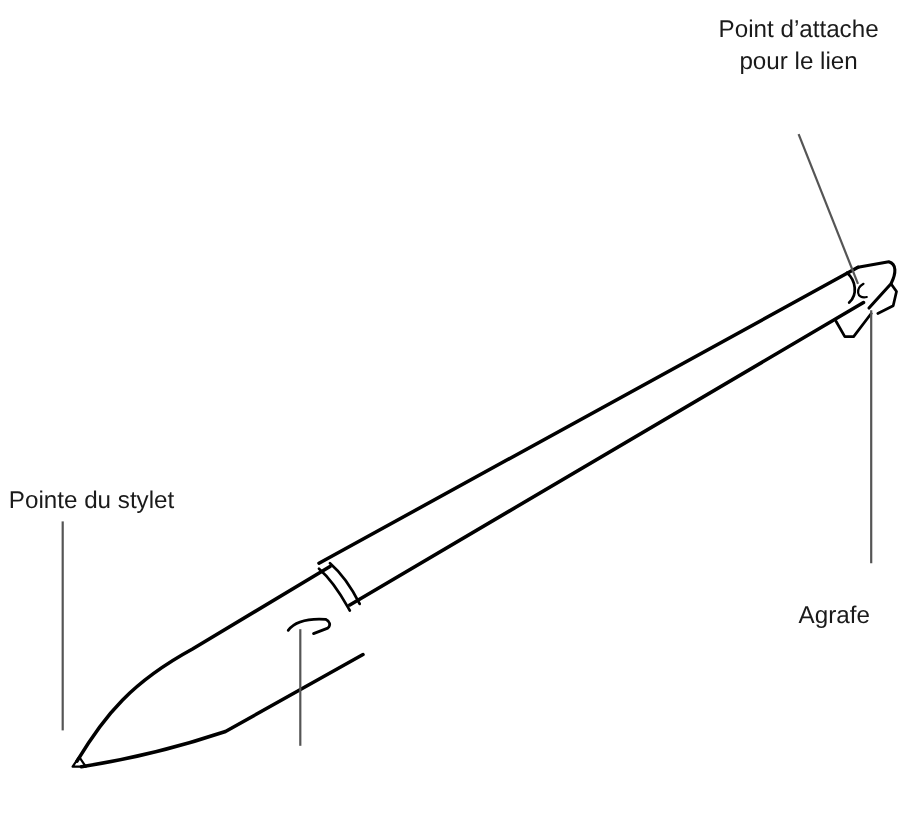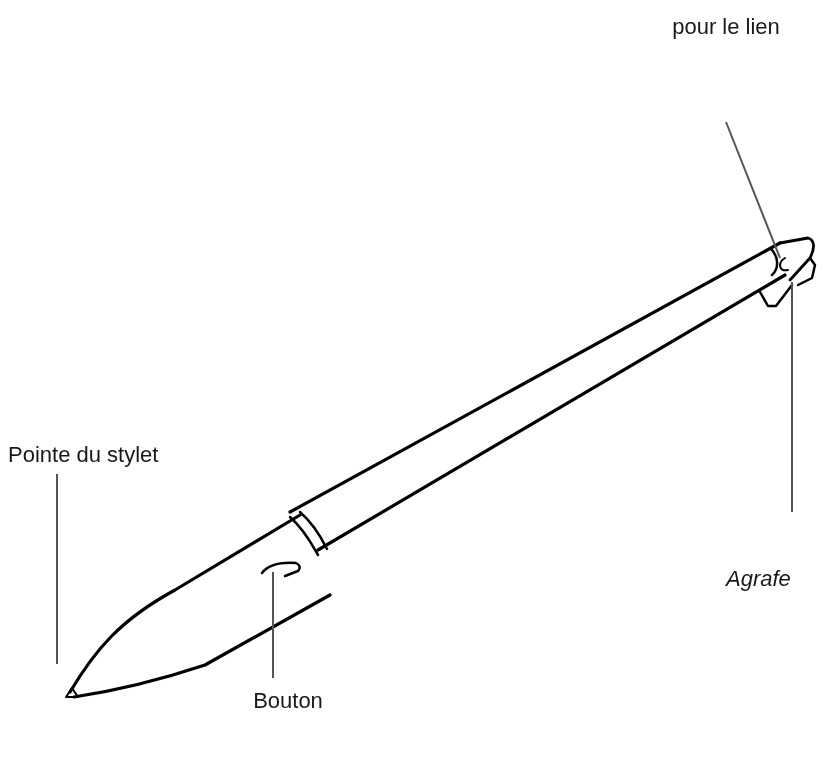--- a/index.html
+++ b/index.html
@@ -1,20 +1,20 @@
 <!DOCTYPE html>
 <html><head>
   <meta charset="utf-8">
   <style>
     html, body { margin: 0; padding: 0; background: #ffffff; }
     body { width: 834px; height: 757px; position: relative; overflow: hidden; font-family: "Liberation Sans", sans-serif; }
     .label { position: absolute; color: #1a1a1a; font-size: 22px; line-height: 29px; text-align: center; white-space: nowrap; }
     #lbl-attach { left: 626px; top: 12px; width: 200px; }
     #lbl-tip { left: 8px; top: 440px; text-align: center; }
-    #lbl-clip { left: 726px; top: 564px; text-align: right; font-style: italic; }
+    #lbl-clip { left: 726px; top: 544px; text-align: right; }
     #lbl-button { left: 228px; top: 686px; width: 120px; }
     svg.drawing { position: absolute; left: 0; top: 0; }
   </style>
 </head>
 <body>
 
 <svg class="drawing" width="834" height="757" viewBox="0 0 834 757" xmlns="http://www.w3.org/2000/svg">
   <g fill="none" stroke="#000" stroke-width="3.2" stroke-linecap="round" stroke-linejoin="round">
 
     <path d="M70 692 C 95 650, 120 620, 175 590 L 300 515"></path>
@@ -41,22 +41,22 @@
 
   <g stroke="#555" stroke-width="2" fill="none">
     <line x1="726" y1="122" x2="780" y2="258"></line>
     <line x1="792" y1="282" x2="792" y2="512"></line>
     <line x1="57" y1="474" x2="57" y2="664"></line>
     <line x1="273" y1="572" x2="273" y2="678"></line>
   </g>
 </svg>
 
 <div class="label" id="lbl-attach">
+  <div>Point d’attache</div>
   <div>pour le lien</div>
 </div>
 
 <div class="label" id="lbl-tip">Pointe du stylet</div>
 
 <div class="label" id="lbl-clip">Agrafe</div>
 
 <div class="label" id="lbl-button">
-  <div>Bouton</div>
 </div>
 
 </body></html>

